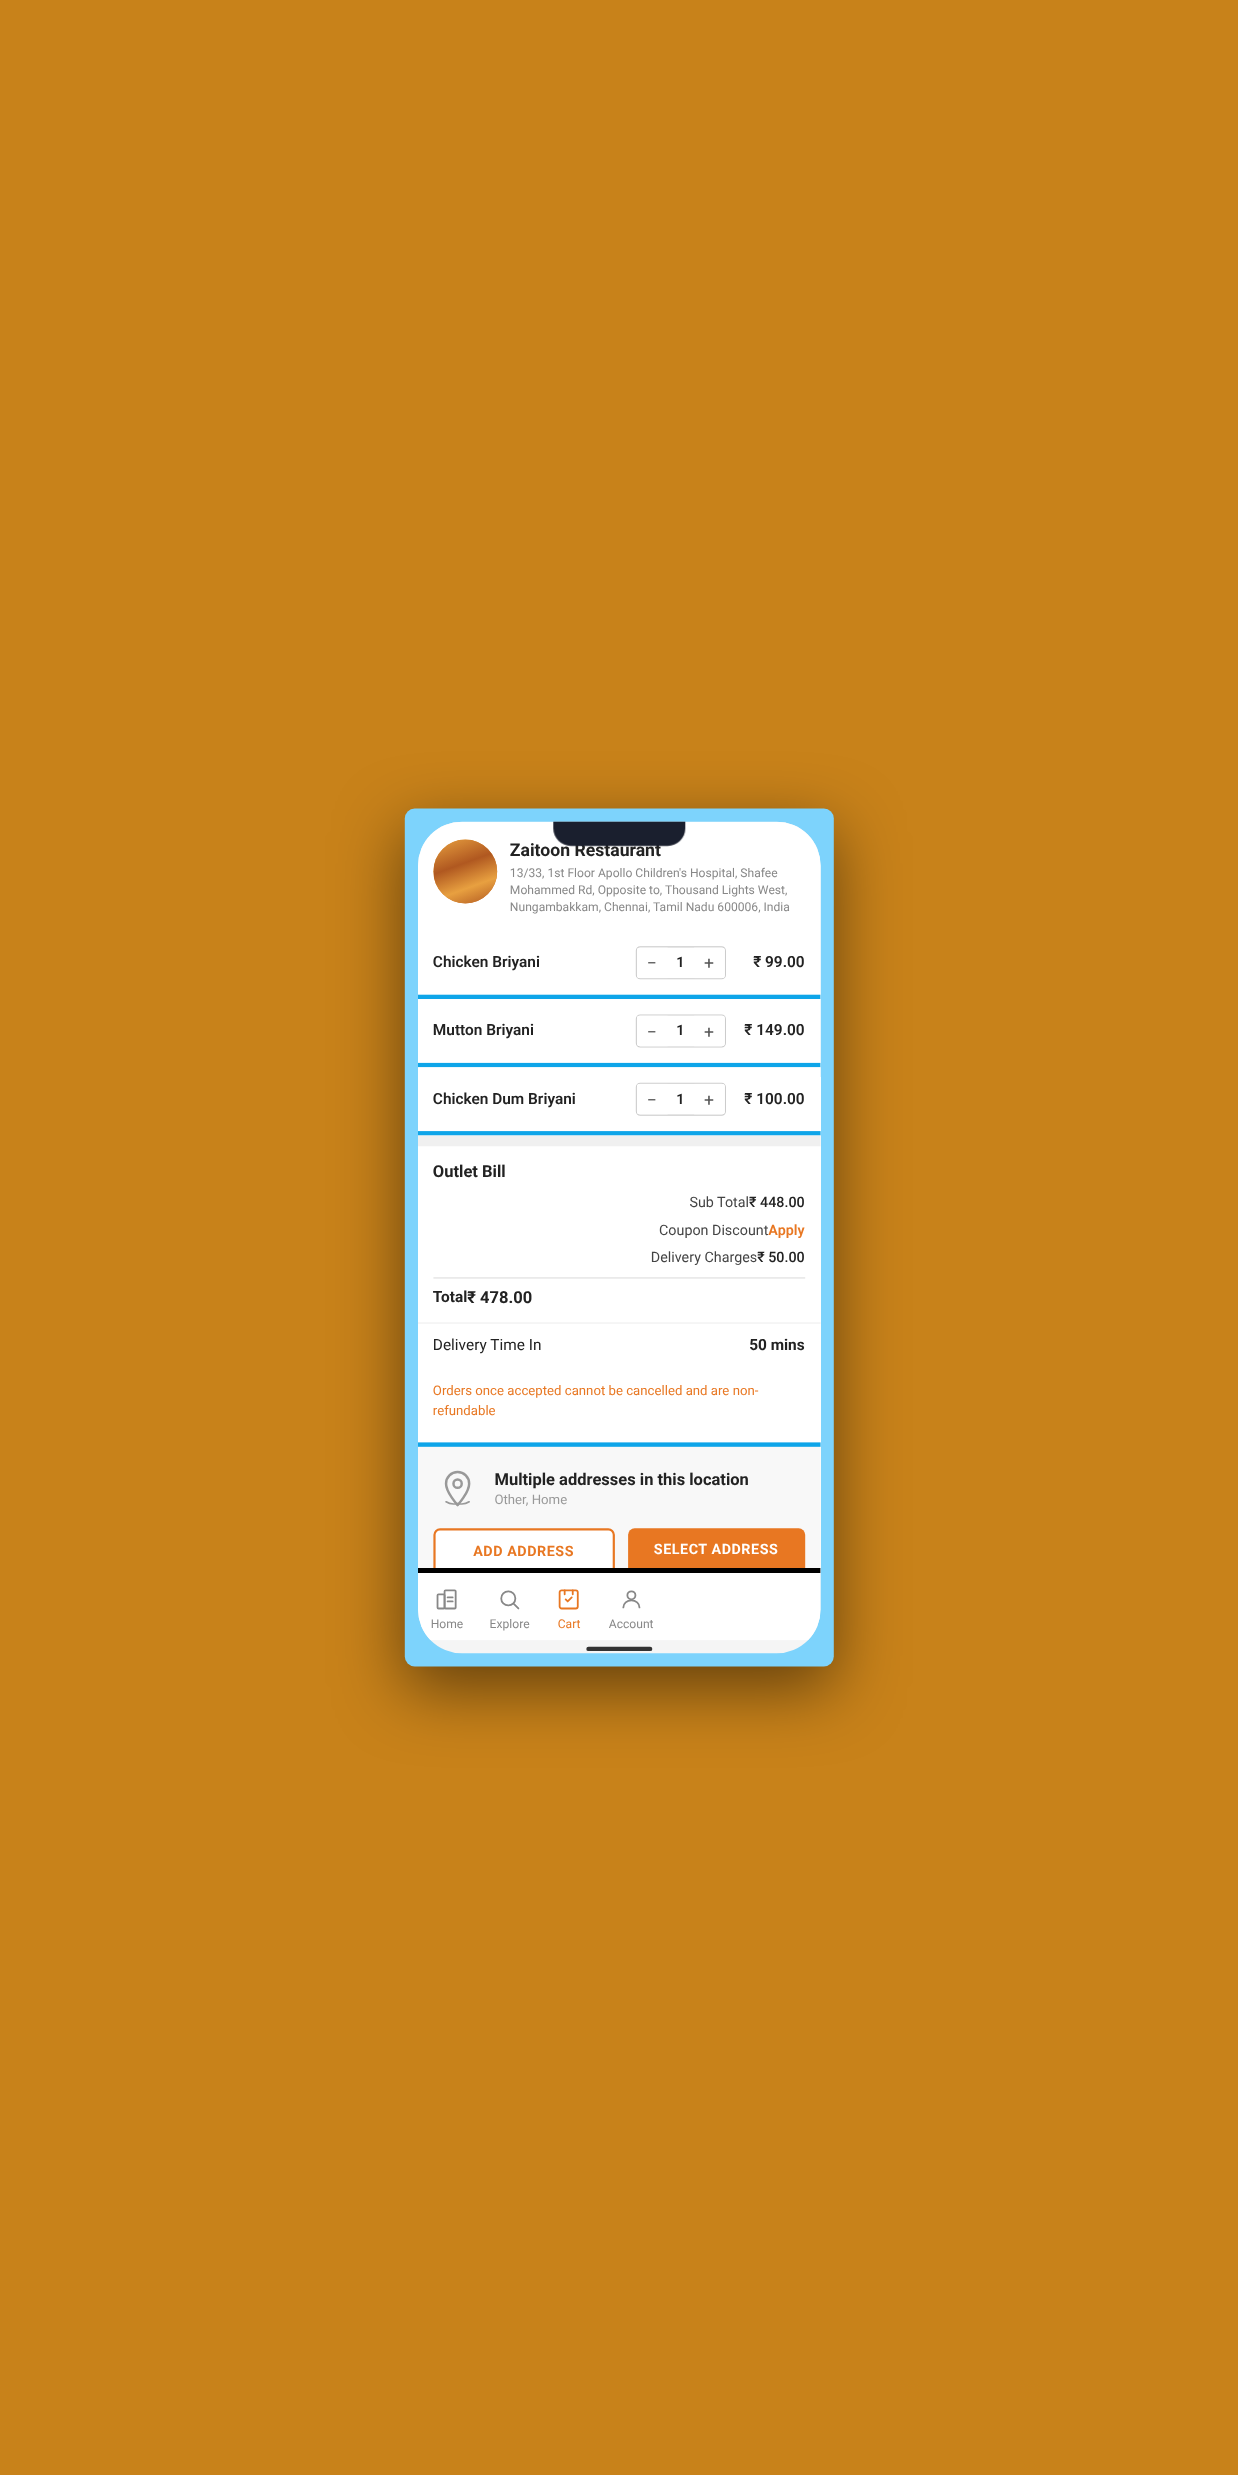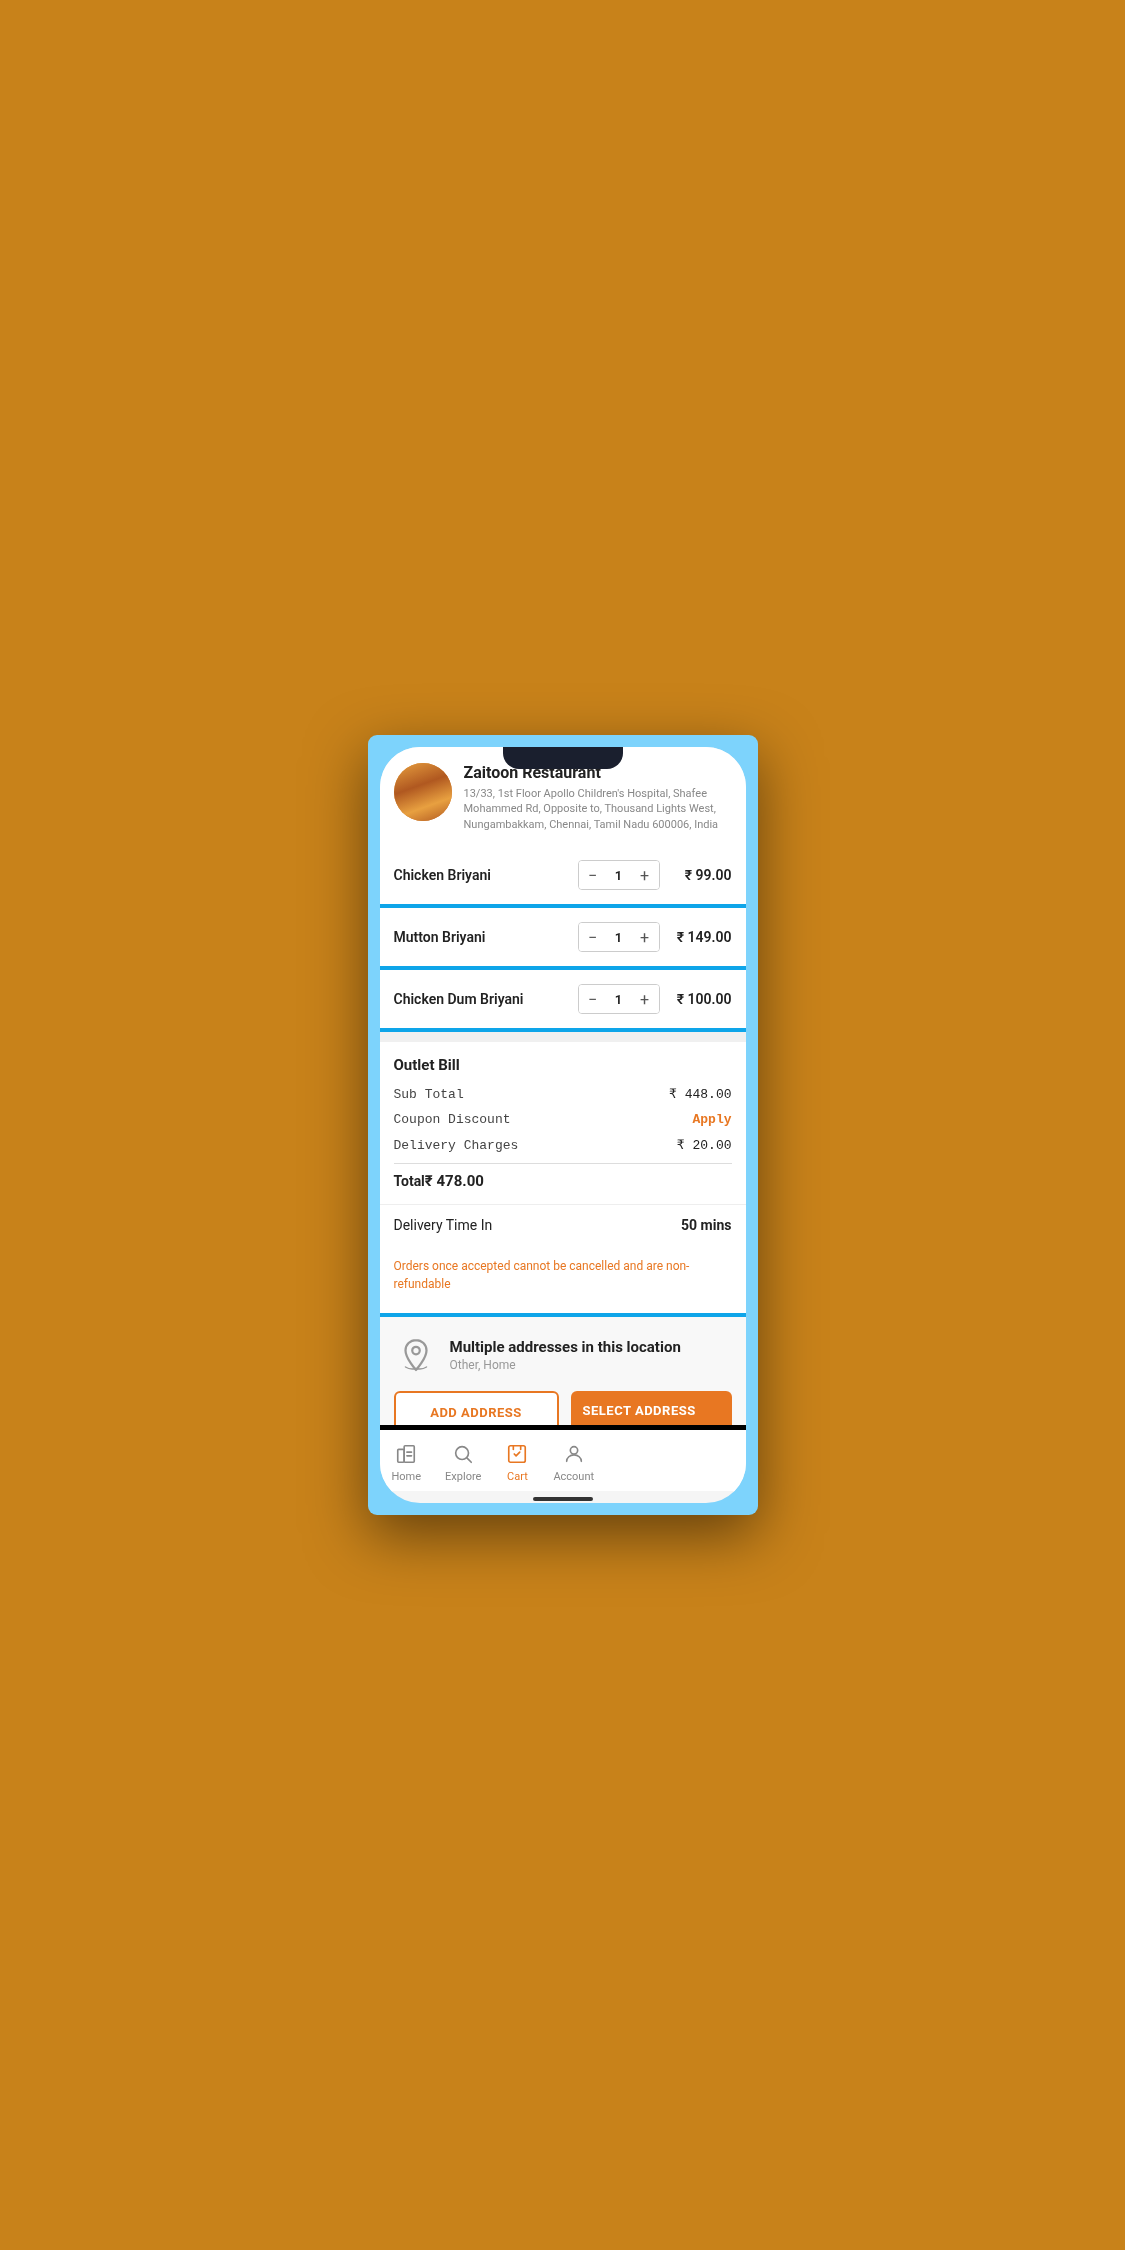--- a/index.html
+++ b/index.html
@@ -148,24 +148,23 @@
       padding: 14px;
     }
     .bill-title {
       font-size: 15px;
       font-weight: 700;
       color: #222;
       margin-bottom: 12px;
     }
     .bill-row {
       display: flex;
-      justify-content: space-between;
+      justify-content: flex-end;
       align-items: center;
       margin-bottom: 10px;
-      font-family: Liberation Mono, monospace;
     }
     .bill-label {
       font-size: 13px;
       color: #444;
     }
     .bill-value {
       font-size: 13px;
       color: #222;
       font-weight: 500;
     }
@@ -276,21 +275,21 @@
     }
     .btn-select-address {
       flex: 1;
       padding: 12px;
       border: none;
       background: #E87722;
       color: white;
       font-size: 13px;
       font-weight: 700;
       border-radius: 6px;
-      text-align: left;
+      text-align: center;
       cursor: pointer;
       letter-spacing: 0.5px;
     }
 
     
     .bottom-nav {
       background: white;
       border-top: 5px solid #000000;
       display: flex;
       justify-content: flex-start;
@@ -395,21 +394,21 @@
           <span class="bill-value">₹ 448.00</span>
         </div>
 
         <div class="bill-row">
           <span class="bill-label">Coupon Discount</span>
           <span class="bill-apply">Apply</span>
         </div>
 
         <div class="bill-row">
           <span class="bill-label">Delivery Charges</span>
-          <span class="bill-value">₹ 20.00</span>
+          <span class="bill-value">₹ 50.00</span>
         </div>
 
         <div class="bill-total-row">
           <span class="bill-total-label">Total</span>
           <span class="bill-total-value">₹ 478.00</span>
         </div>
       </div>
 
       <div class="delivery-row">
         <span class="delivery-label">Delivery Time In</span>

